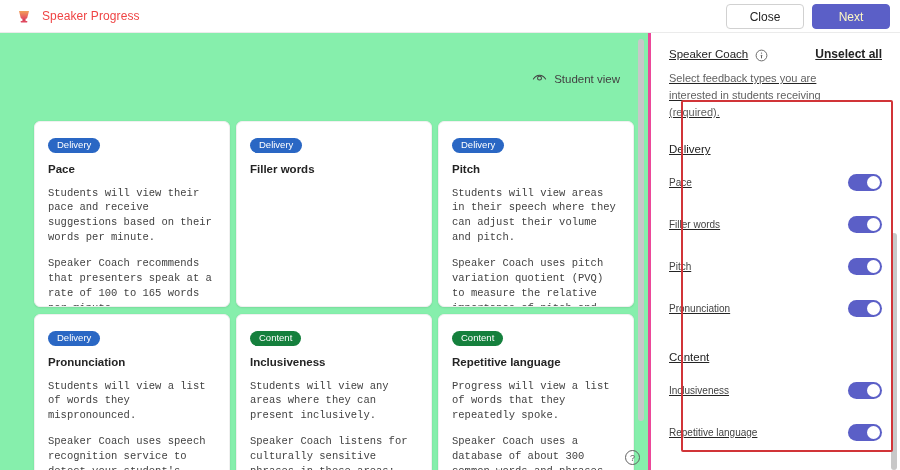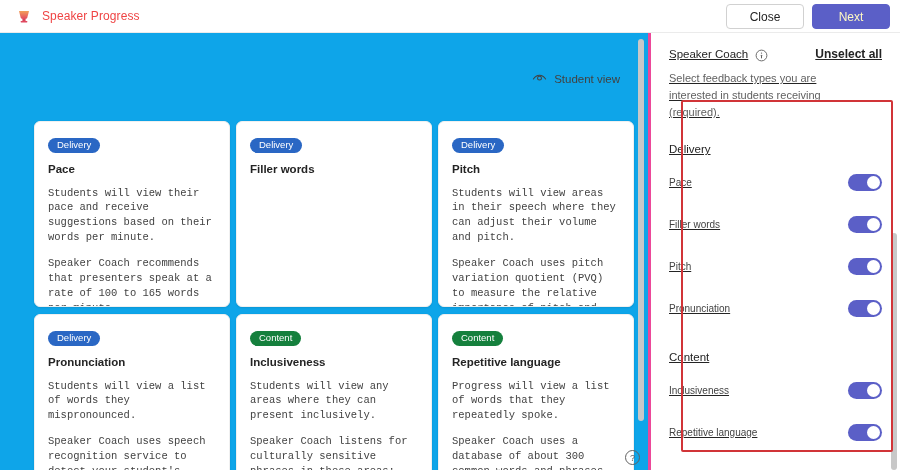--- a/index.html
+++ b/index.html
@@ -41,21 +41,21 @@
   
   .body-wrap {
     position: absolute; left: 0; top: 33px; width: 900px; height: 437px;
     display: flex;
   }
 
   
   .main-pane {
     position: relative;
     width: 648px; height: 437px;
-    background: #0ea5e9;
+    background: #86efac;
     overflow: hidden;
   }
   .student-view-row {
     position: absolute; right: 28px; top: 38px;
     display: flex; align-items: center; gap: 7px;
     cursor: pointer;
   }
   .student-view-label { font-size: 11.5px; color: #424242; }
   .eye-icon { width: 15px; height: 15px; display: block; }
 

